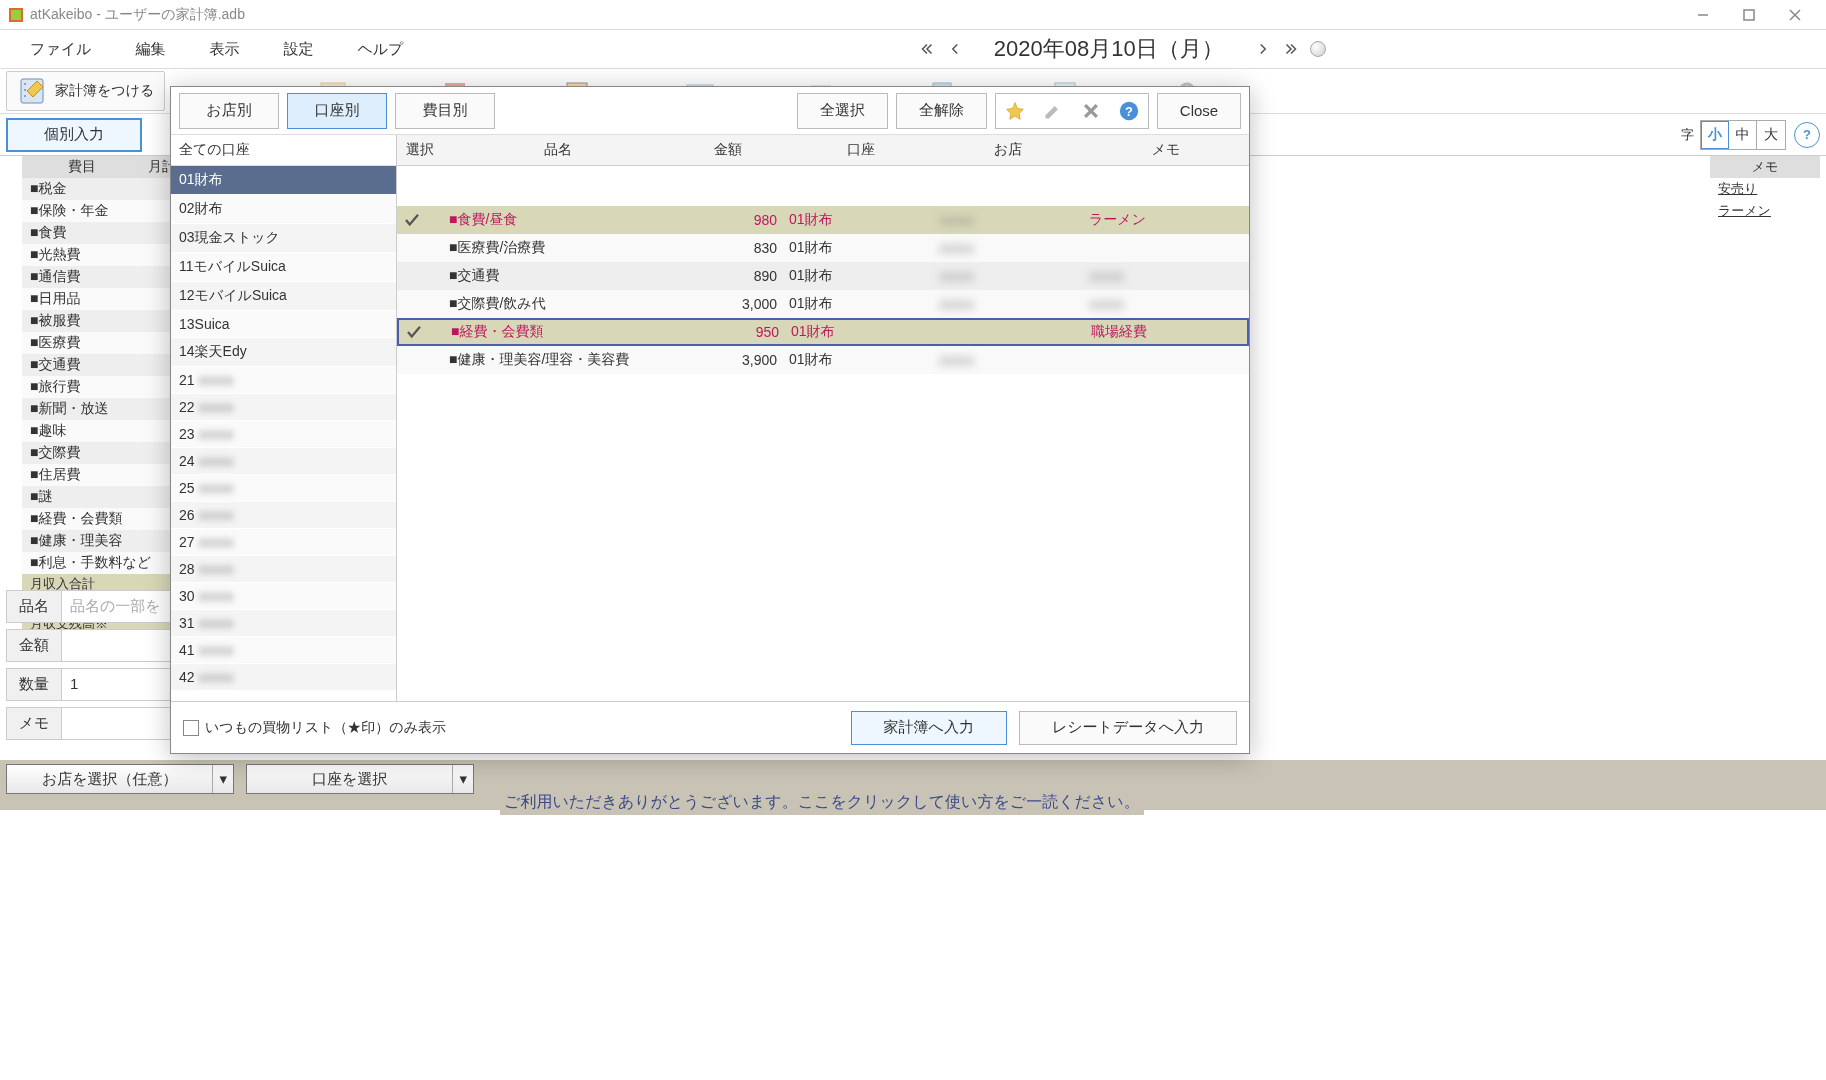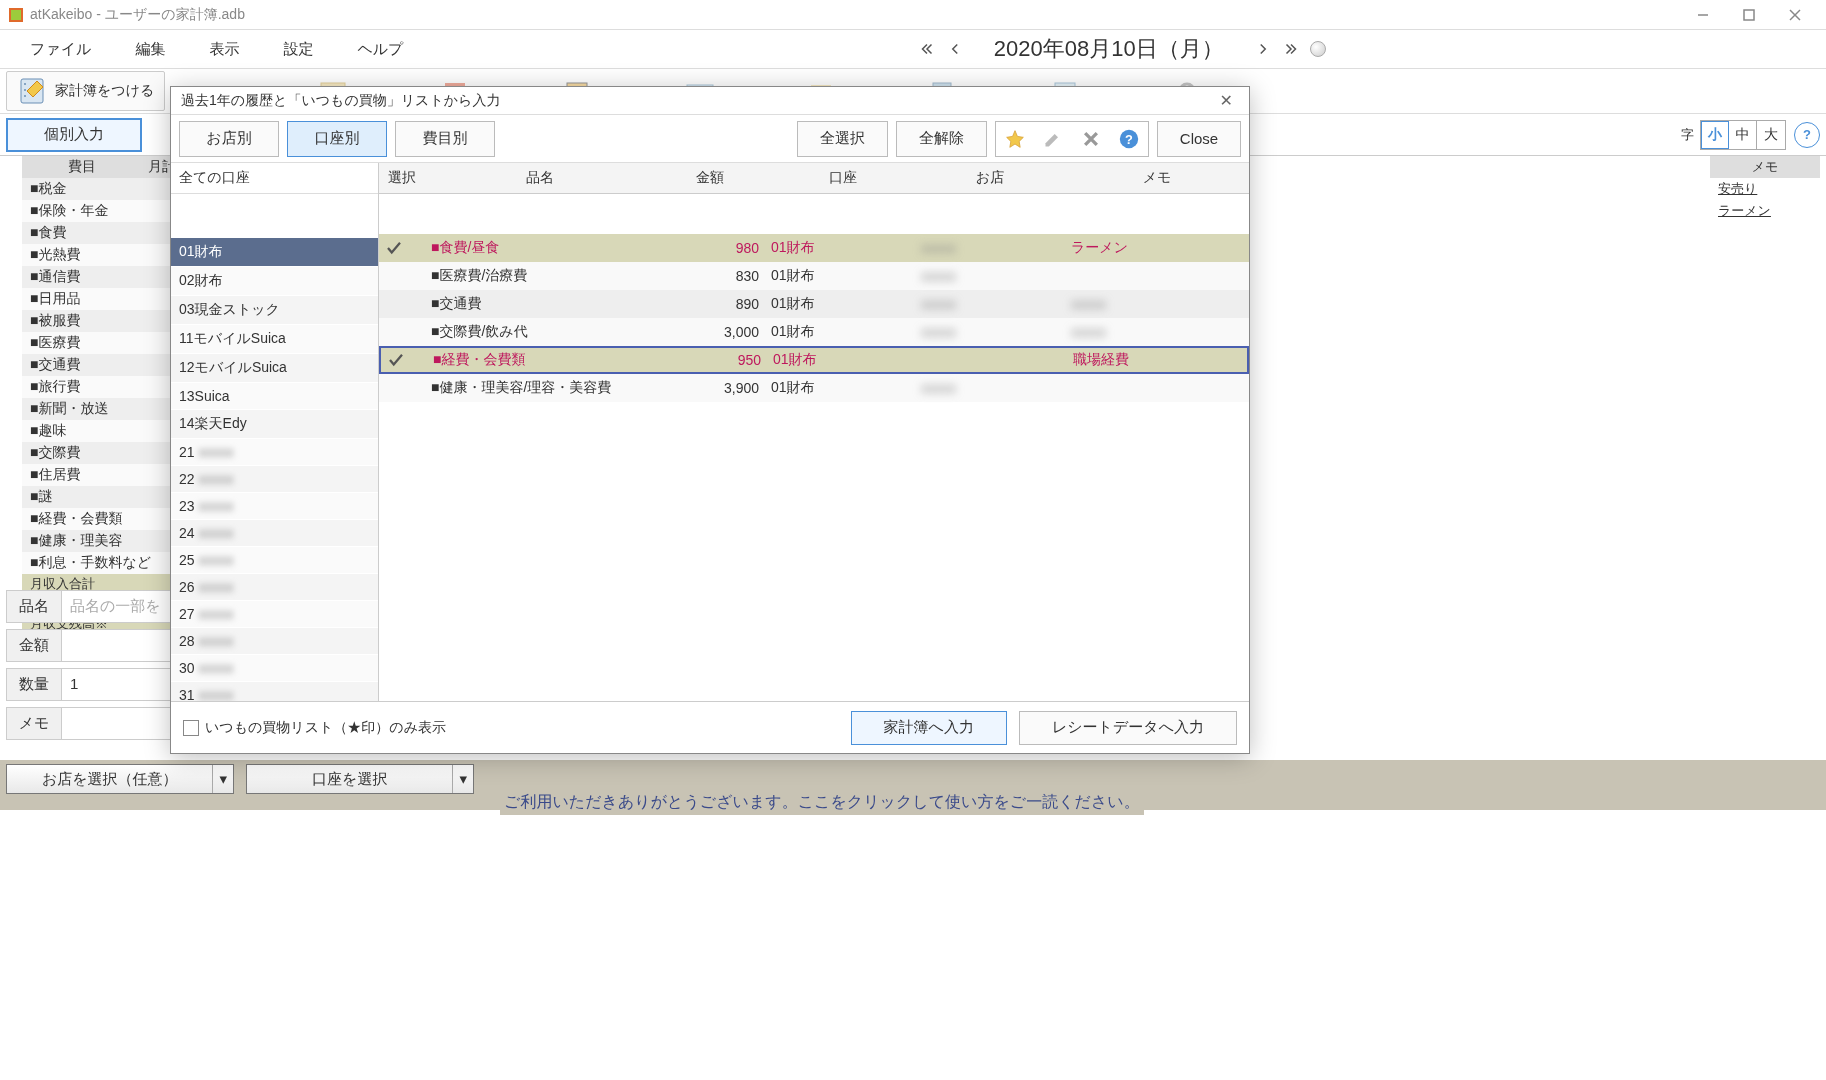--- a/index.html
+++ b/index.html
@@ -73,21 +73,21 @@
 .modal-toolbar .ttab { width: 100px; height: 36px; border: 1px solid #bbb; display: flex; align-items: center; justify-content: center; background: #fafafa; font-size: 15px; }
 .modal-toolbar .ttab.active { background: #dfeefc; border: 1px solid #4a90d9; }
 .modal-toolbar .spacer { flex: 1; }
 .modal-toolbar .tbtn { height: 36px; padding: 0 22px; border: 1px solid #bbb; background: #fafafa; display: flex; align-items: center; font-size: 15px; }
 .modal-toolbar .icnbox { display: flex; border: 1px solid #bbb; height: 36px; align-items: center; }
 .modal-toolbar .icn { width: 38px; display: flex; align-items: center; justify-content: center; height: 34px; }
 .modal-toolbar .closebtn { width: 84px; }
 
 .modal-body { flex: 1; display: flex; overflow: hidden; }
 
-.acctlist { width: 208px; border-right: 1px solid #ccc; display: flex; flex-direction: column; gap: 44px; }
+.acctlist { width: 226px; border-right: 1px solid #ccc; display: flex; flex-direction: column; }
 .acctlist .hdr { padding: 6px 8px; font-size: 14px; border-bottom: 1px solid #ddd; }
 .acctlist .items { flex: 1; overflow-y: auto; }
 .acctlist .item { padding: 5px 8px; font-size: 14px; background: #f4f4f4; border-bottom: 1px solid #fff; }
 .acctlist .item:nth-child(even) { background: #fafafa; }
 .acctlist .item.sel { background: #5b6d8e; color: #fff; }
 .acctlist .item .blur { filter: blur(3px); color: #888; }
 
 .histtable { flex: 1; display: flex; flex-direction: column; gap: 40px; }
 .histtable .thdr { display: flex; background: #f4f4f4; border-bottom: 1px solid #ccc; font-size: 14px; }
 .histtable .th { padding: 6px 6px; text-align: center; }
@@ -316,25 +316,20 @@
       <span class="arrow">▾</span>
     </div>
   <div class="sel">
       <span style="flex:1;text-align:center;">口座を選択</span>
       <span class="arrow">▾</span>
     </div>
 </div>
 <div class="footer-msg">ご利用いただきありがとうございます。ここをクリックして使い方をご一読ください。</div>
 
 <div class="modal">
-  <div class="modal-title">
-    <span>過去1年の履歴と「いつもの買物」リストから入力</span>
-    <span class="spacer"></span>
-    <span class="closex">✕</span>
-  </div>
   <div class="modal-toolbar">
     <div class="ttab">お店別</div>
     <div class="ttab active">口座別</div>
     <div class="ttab">費目別</div>
     <span class="spacer"></span>
     <div class="tbtn">全選択</div>
     <div class="tbtn">全解除</div>
     <div class="icnbox">
       <span class="icn">
           <svg width="20" height="20" viewBox="0 0 24 24">

